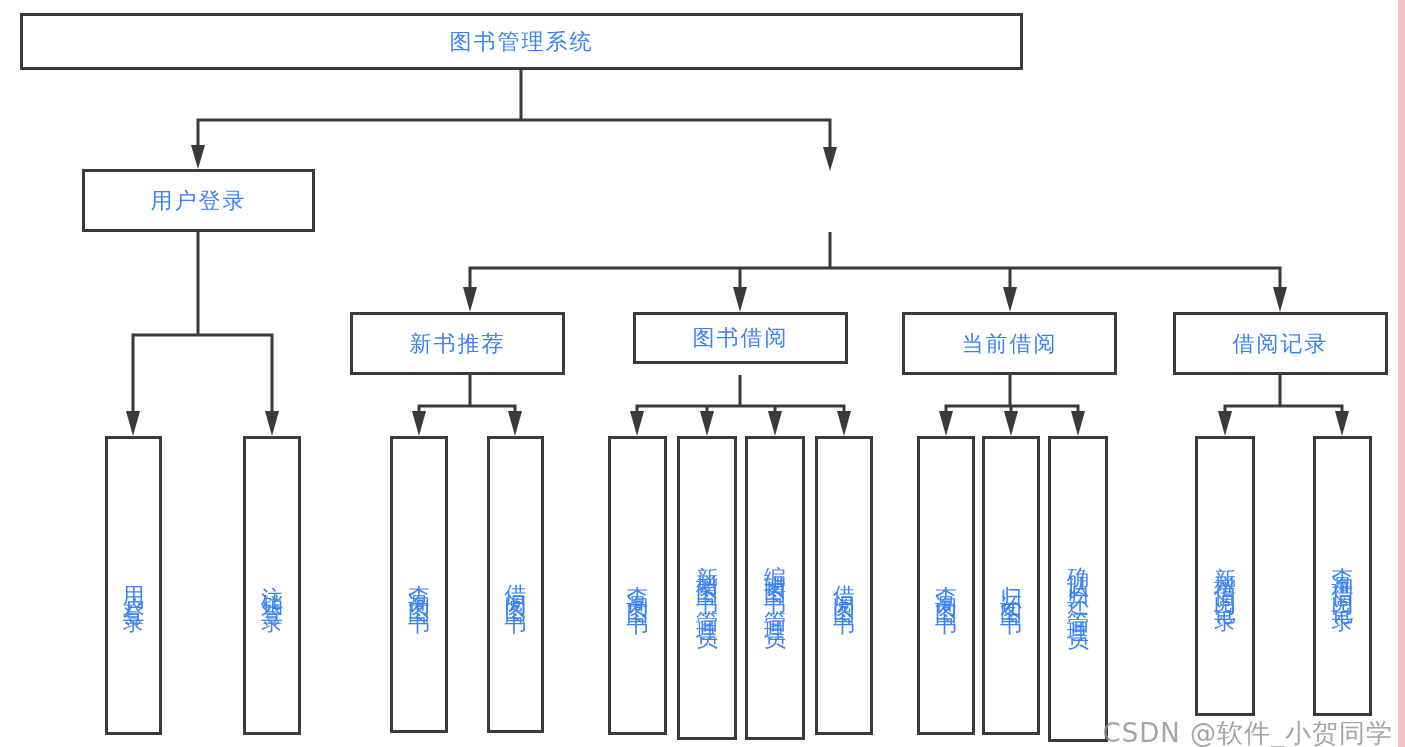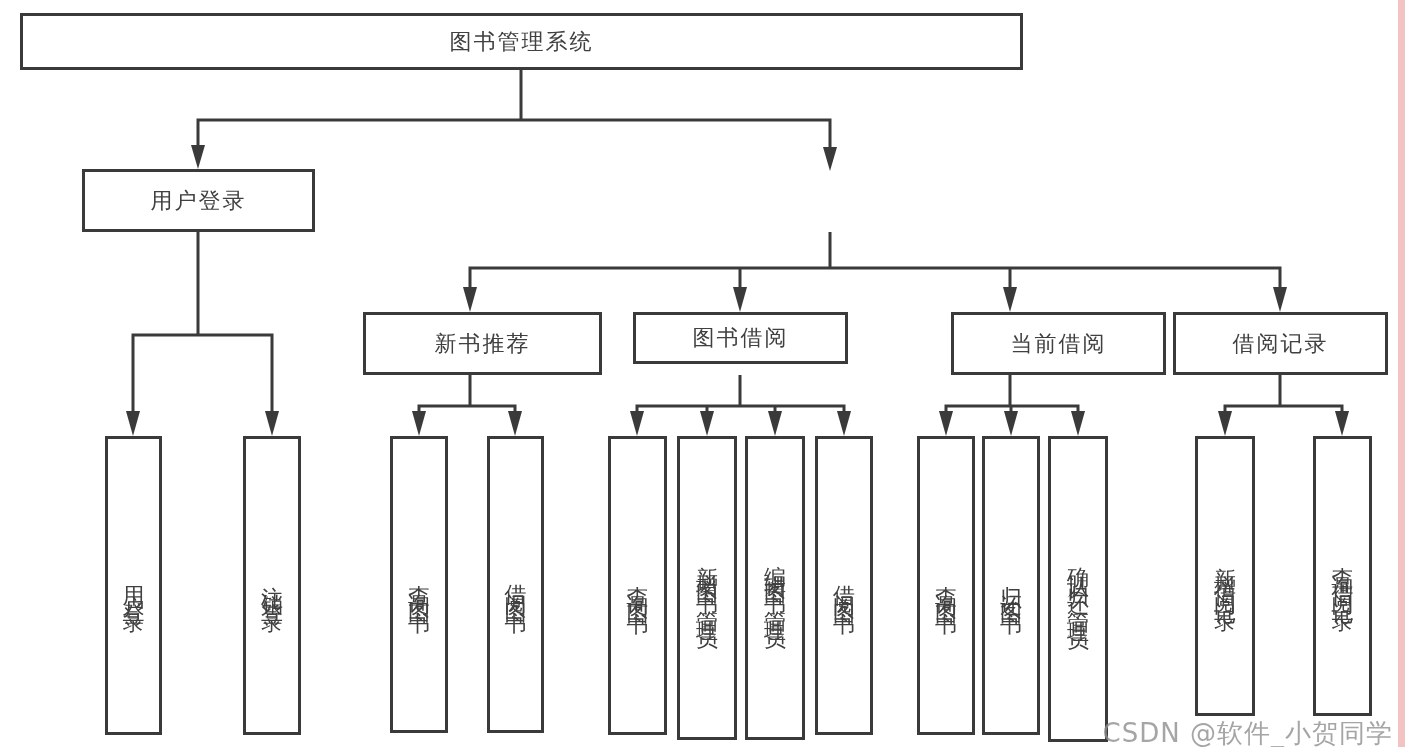--- a/index.html
+++ b/index.html
@@ -10,21 +10,21 @@
     overflow:hidden;
     font-family:"DejaVu Sans","Liberation Sans",sans-serif;
   }
   #wires{position:absolute;left:0;top:0;z-index:1;}
   .box{
     position:absolute;
     background:#ffffff;
     border:3px solid #3a3a3a;
     box-sizing:border-box;
     display:flex;align-items:center;justify-content:center;
-    color:#404040;
+    color:#3b82f6;
     z-index:2;
   }
   .box.h span{
     font-size:22px;
     letter-spacing:2px;
     white-space:nowrap;
   }
   .box.v span{
     writing-mode:vertical-rl;
     text-orientation:mixed;
@@ -108,27 +108,27 @@
   </svg>
 
   <div class="box h" style="left:20px;top:13px;width:1003px;height:57px">
     <span>图书管理系统</span>
   </div>
 
   <div class="box h" style="left:82px;top:169px;width:233px;height:63px">
     <span>用户登录</span>
   </div>
 
-  <div class="box h" style="left:363px;top:312px;width:239px;height:63px">
+  <div class="box h" style="left:350px;top:312px;width:215px;height:63px">
     <span>新书推荐</span>
   </div>
   <div class="box h" style="left:633px;top:312px;width:215px;height:52px">
     <span>图书借阅</span>
   </div>
-  <div class="box h" style="left:951px;top:312px;width:215px;height:63px">
+  <div class="box h" style="left:902px;top:312px;width:215px;height:63px">
     <span>当前借阅</span>
   </div>
   <div class="box h" style="left:1173px;top:312px;width:215px;height:63px">
     <span>借阅记录</span>
   </div>
 
   <div class="box v" style="left:105px;top:436px;width:57px;height:299px">
     <span>用户登录</span>
   </div>
   <div class="box v" style="left:243px;top:436px;width:58px;height:299px">

